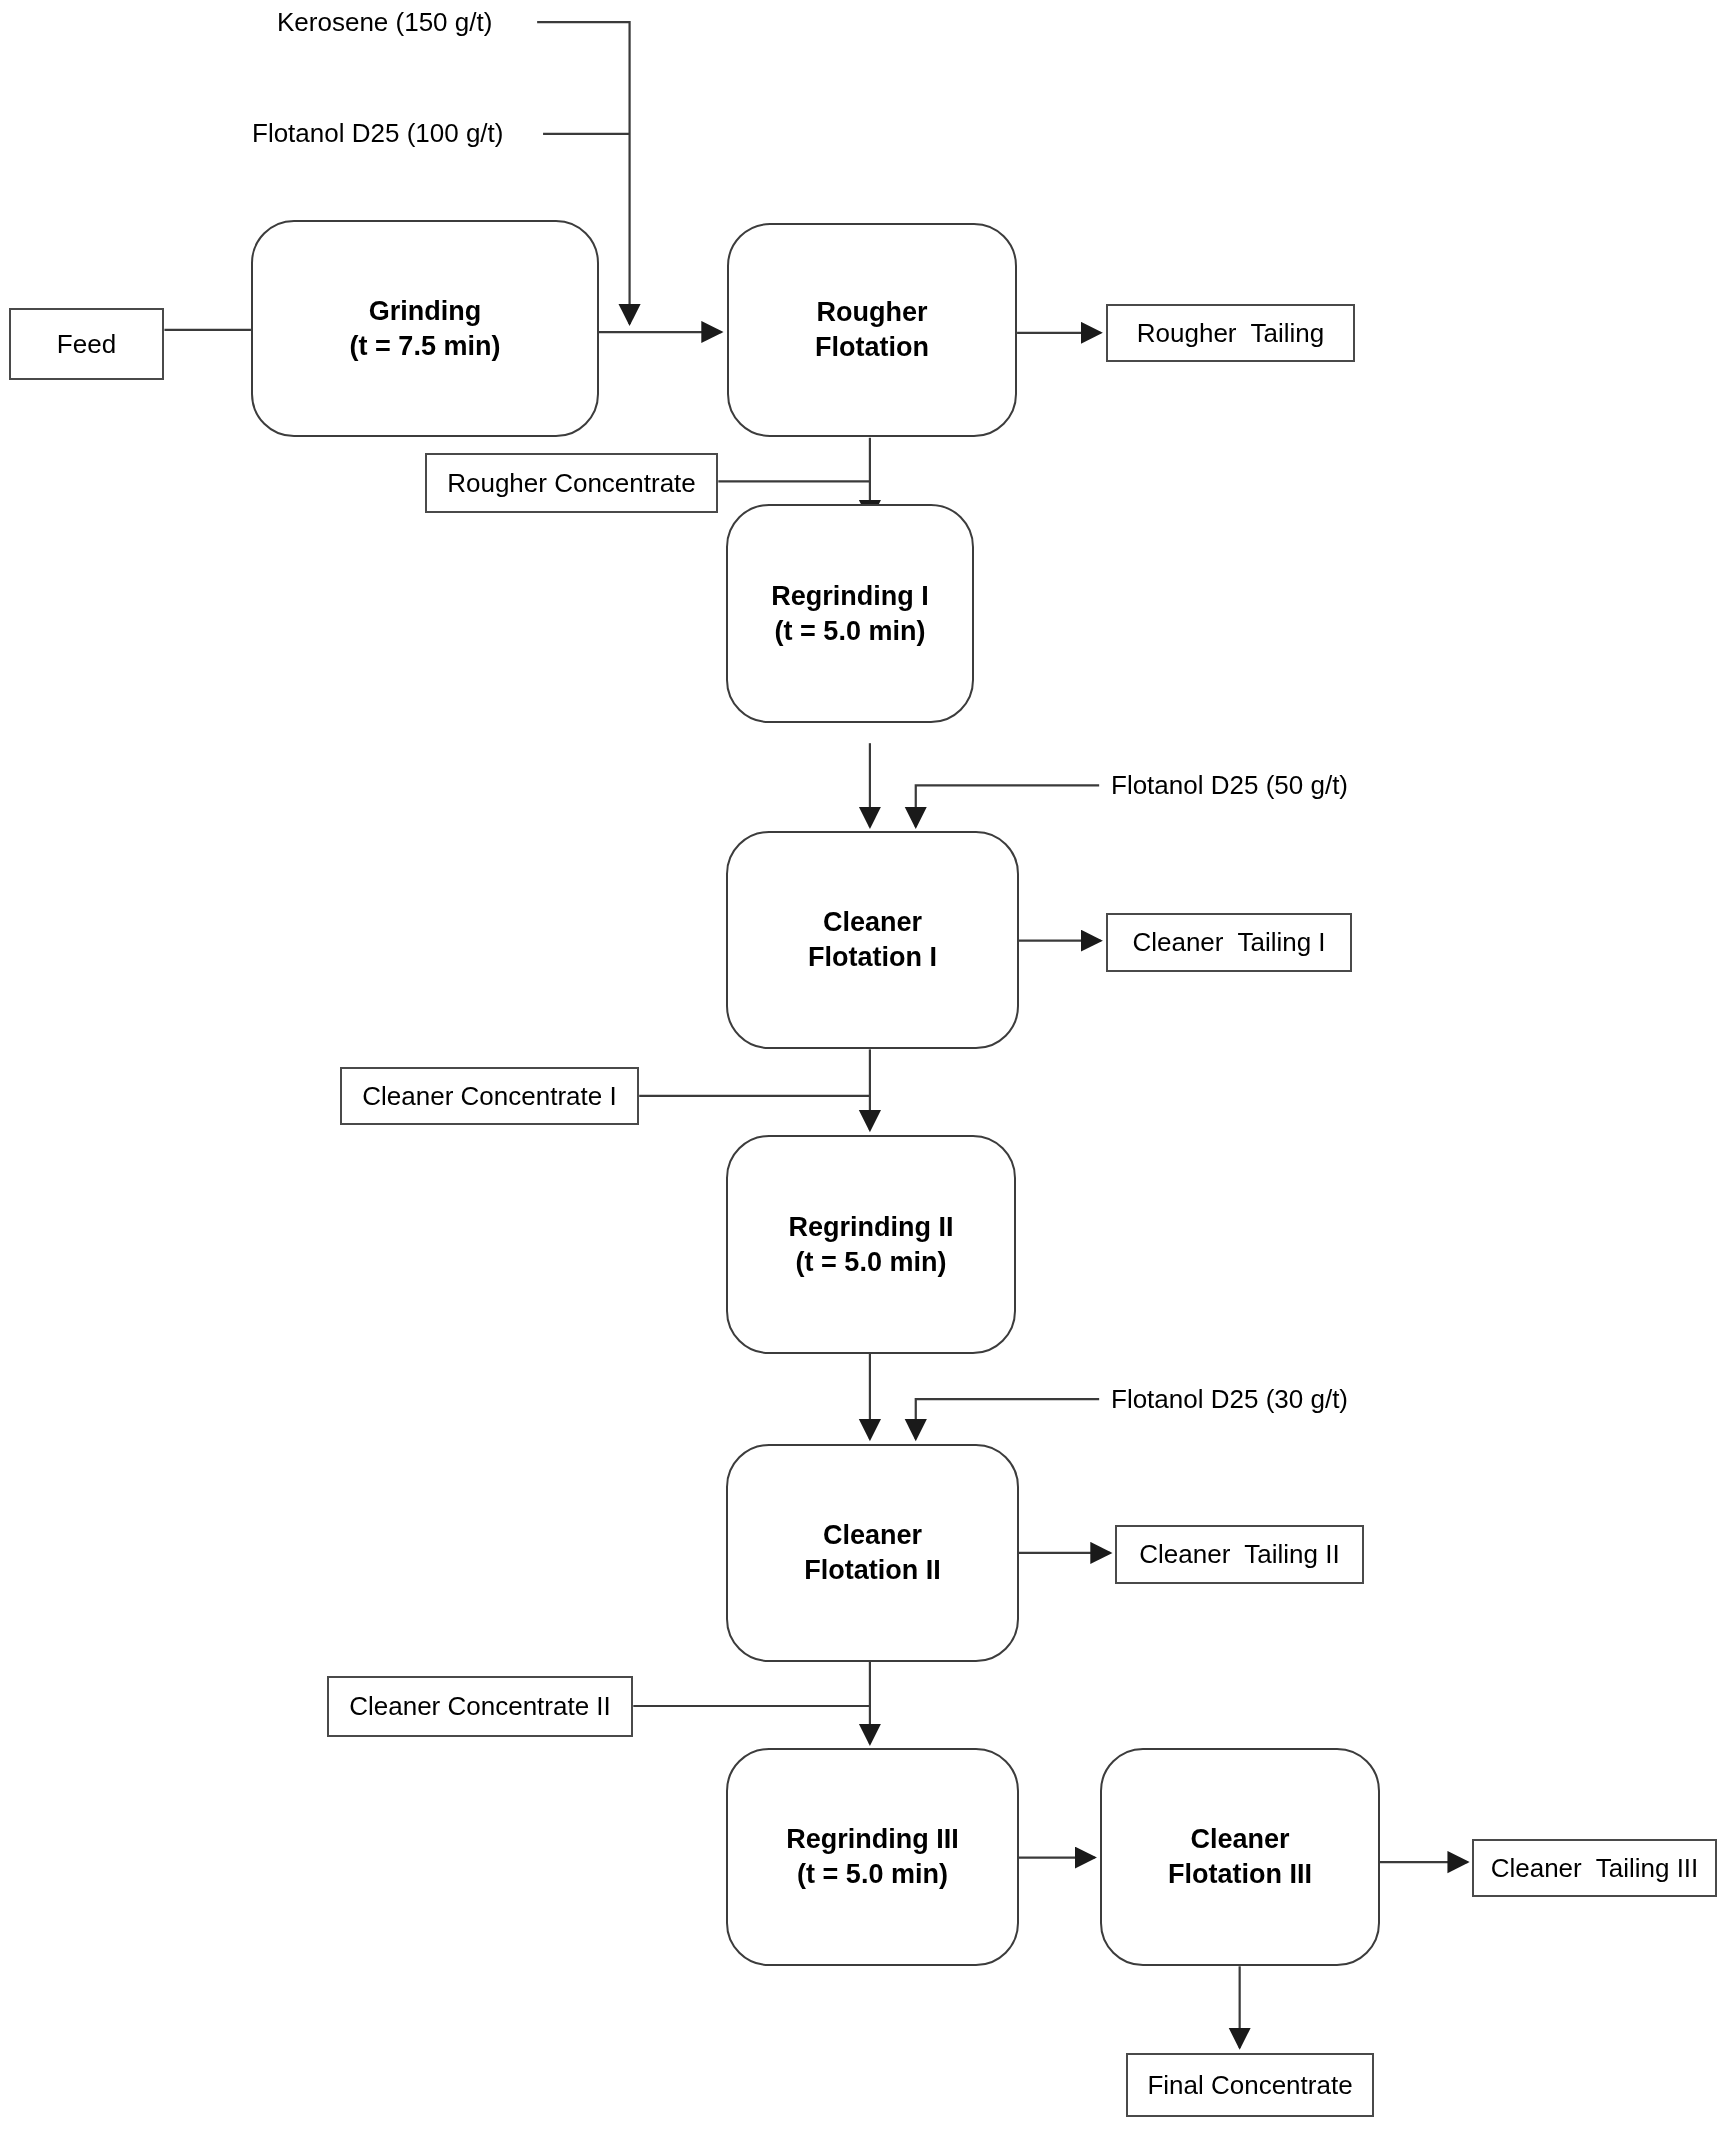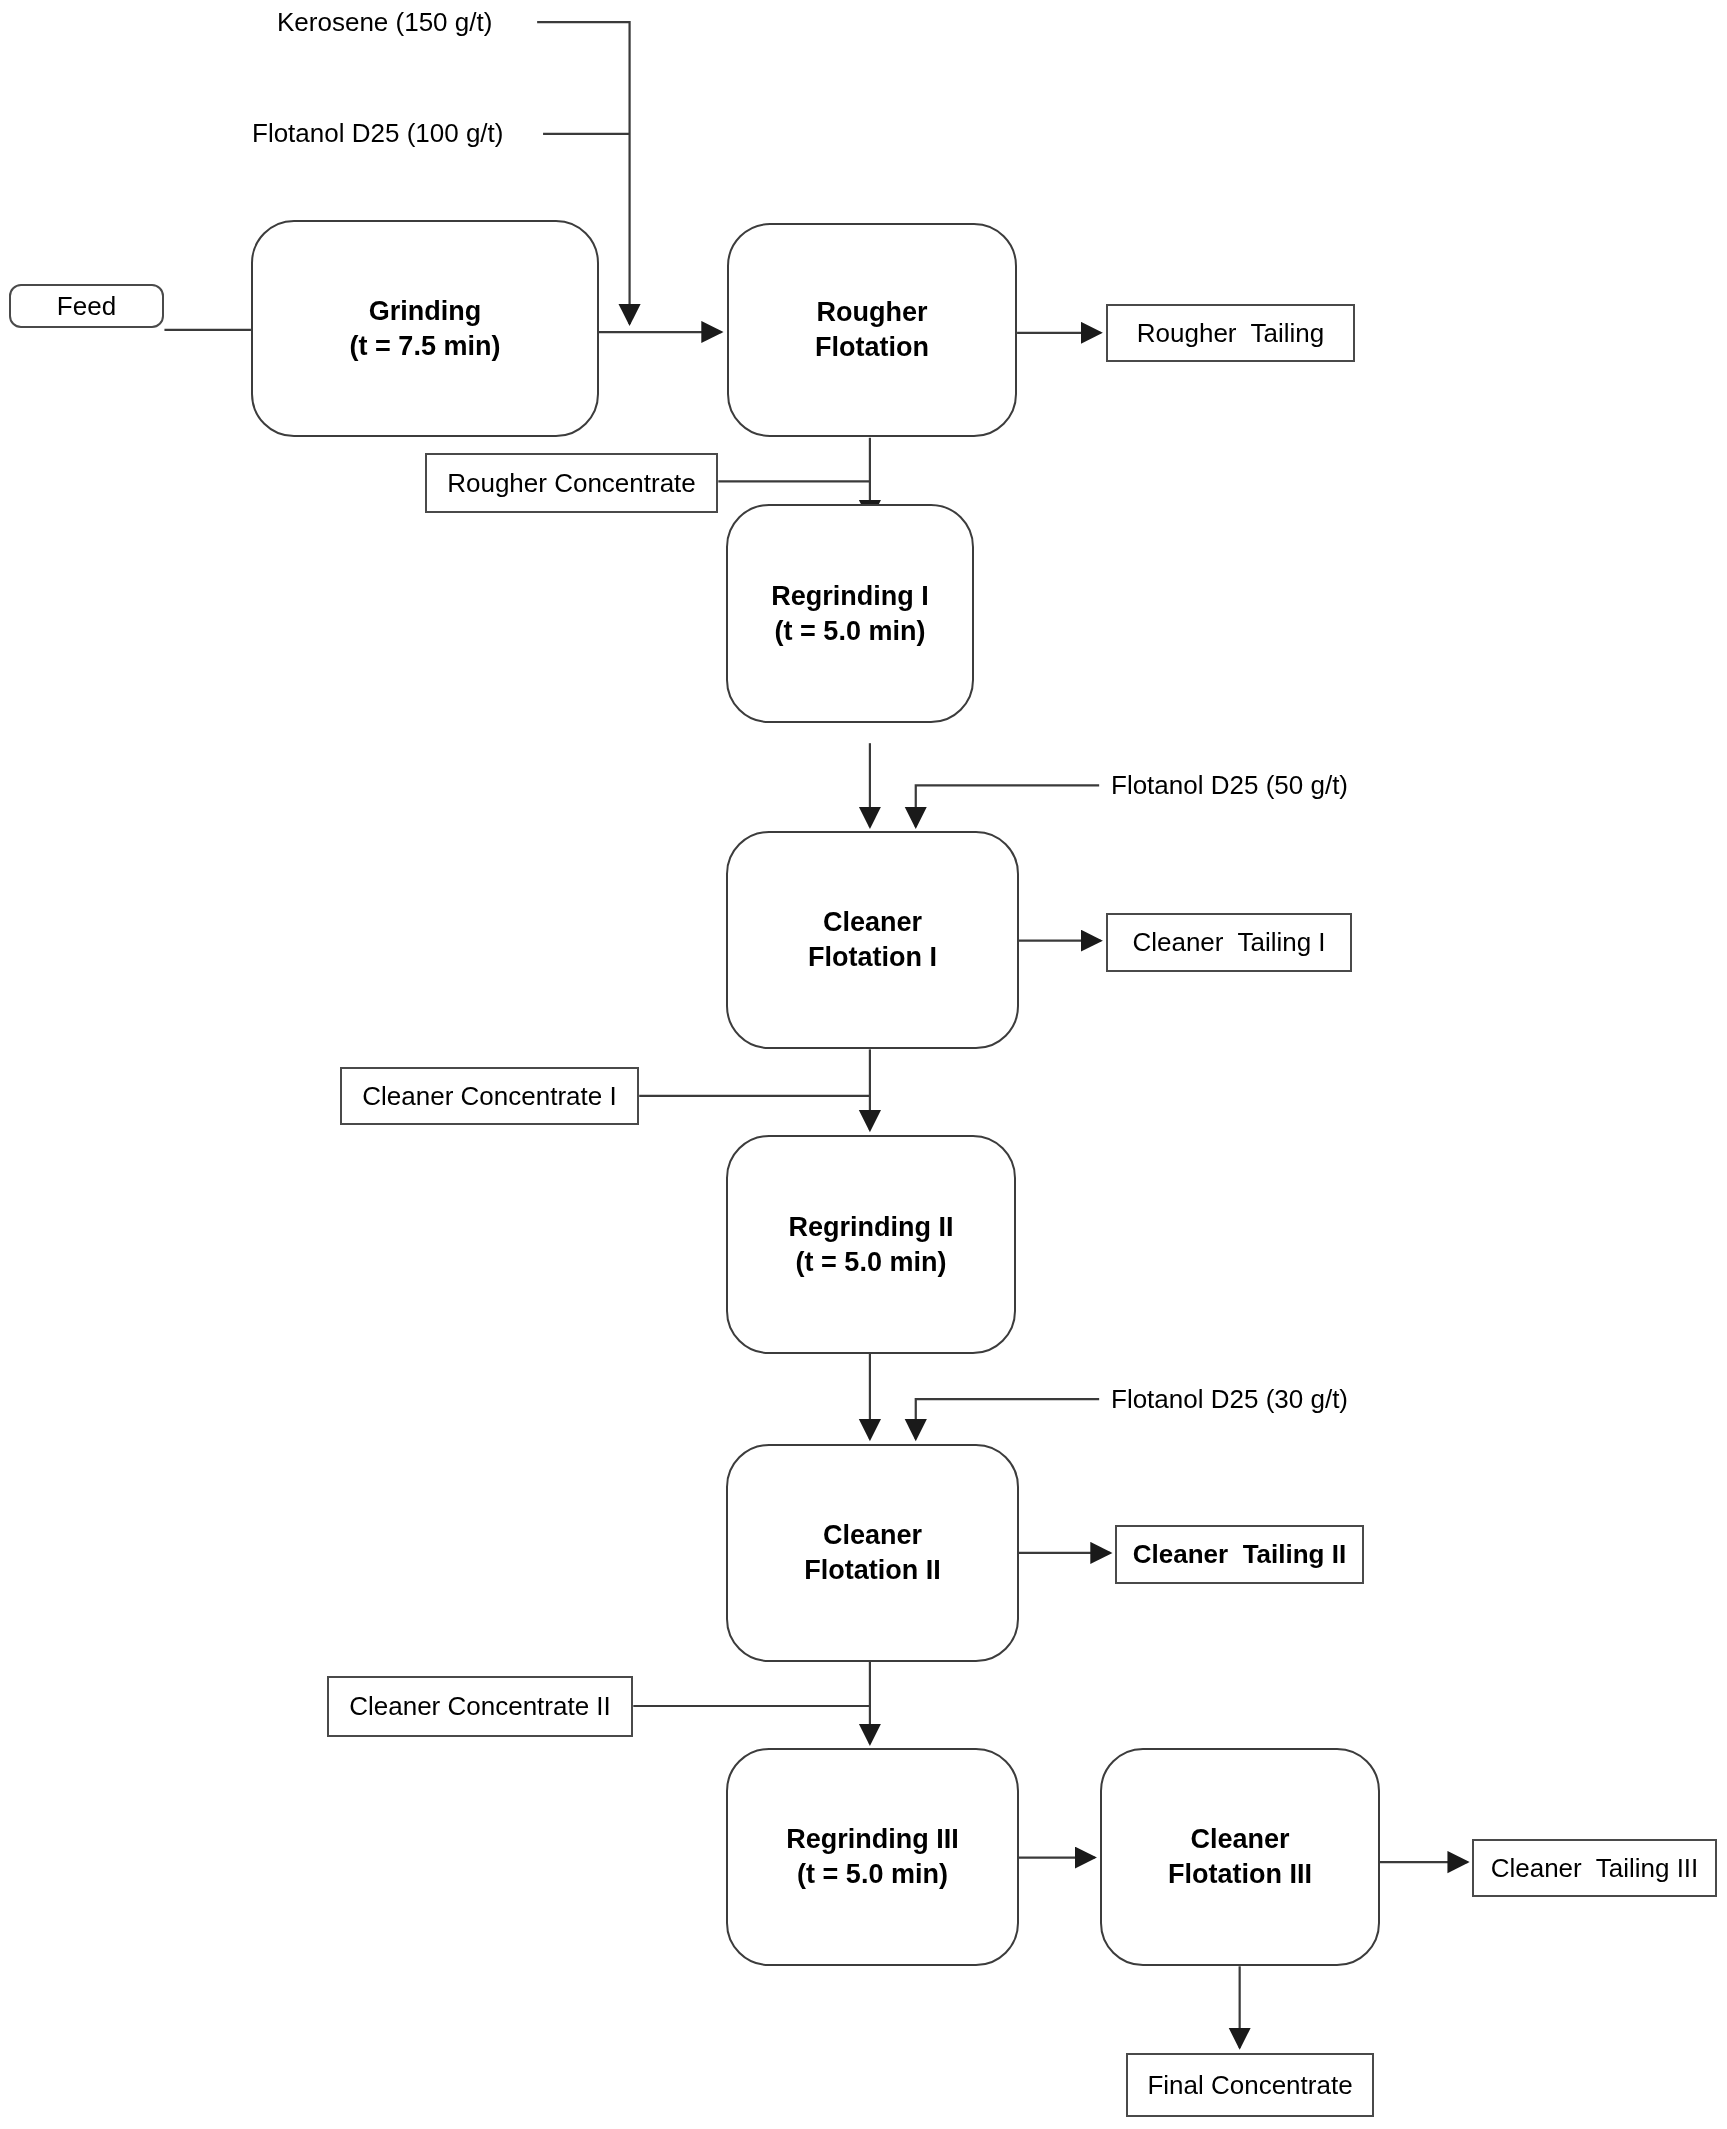--- a/index.html
+++ b/index.html
@@ -97,24 +97,24 @@
 Flotation I</div>
   <div class="process" style="left:726px; top:1135px; width:290px; height:219px;">Regrinding II
 (t = 5.0 min)</div>
   <div class="process" style="left:726px; top:1444px; width:293px; height:218px;">Cleaner
 Flotation II</div>
   <div class="process" style="left:726px; top:1748px; width:293px; height:218px;">Regrinding III
 (t = 5.0 min)</div>
   <div class="process" style="left:1100px; top:1748px; width:280px; height:218px;">Cleaner
 Flotation III</div>
 
-  <div class="stream" style="left:9px; top:284px; width:155px; height:44px;border-radius:12px;">Feed</div>
+  <div class="stream" style="left:9px; top:308px; width:155px; height:72px;">Feed</div>
   <div class="stream" style="left:1106px; top:304px; width:249px; height:58px;">Rougher  Tailing</div>
   <div class="stream" style="left:425px; top:453px; width:293px; height:60px;">Rougher Concentrate</div>
   <div class="stream" style="left:1106px; top:913px; width:246px; height:59px;">Cleaner  Tailing I</div>
   <div class="stream" style="left:340px; top:1067px; width:299px; height:58px;">Cleaner Concentrate I</div>
-  <div class="stream" style="left:1115px; top:1525px; width:249px; height:59px;font-weight:bold;">Cleaner  Tailing II</div>
+  <div class="stream" style="left:1115px; top:1525px; width:249px; height:59px;">Cleaner  Tailing II</div>
   <div class="stream" style="left:327px; top:1676px; width:306px; height:61px;">Cleaner Concentrate II</div>
   <div class="stream" style="left:1472px; top:1839px; width:245px; height:58px;">Cleaner  Tailing III</div>
   <div class="stream" style="left:1126px; top:2053px; width:248px; height:64px;">Final Concentrate</div>
 
 </div>
 
 
 </body></html>

